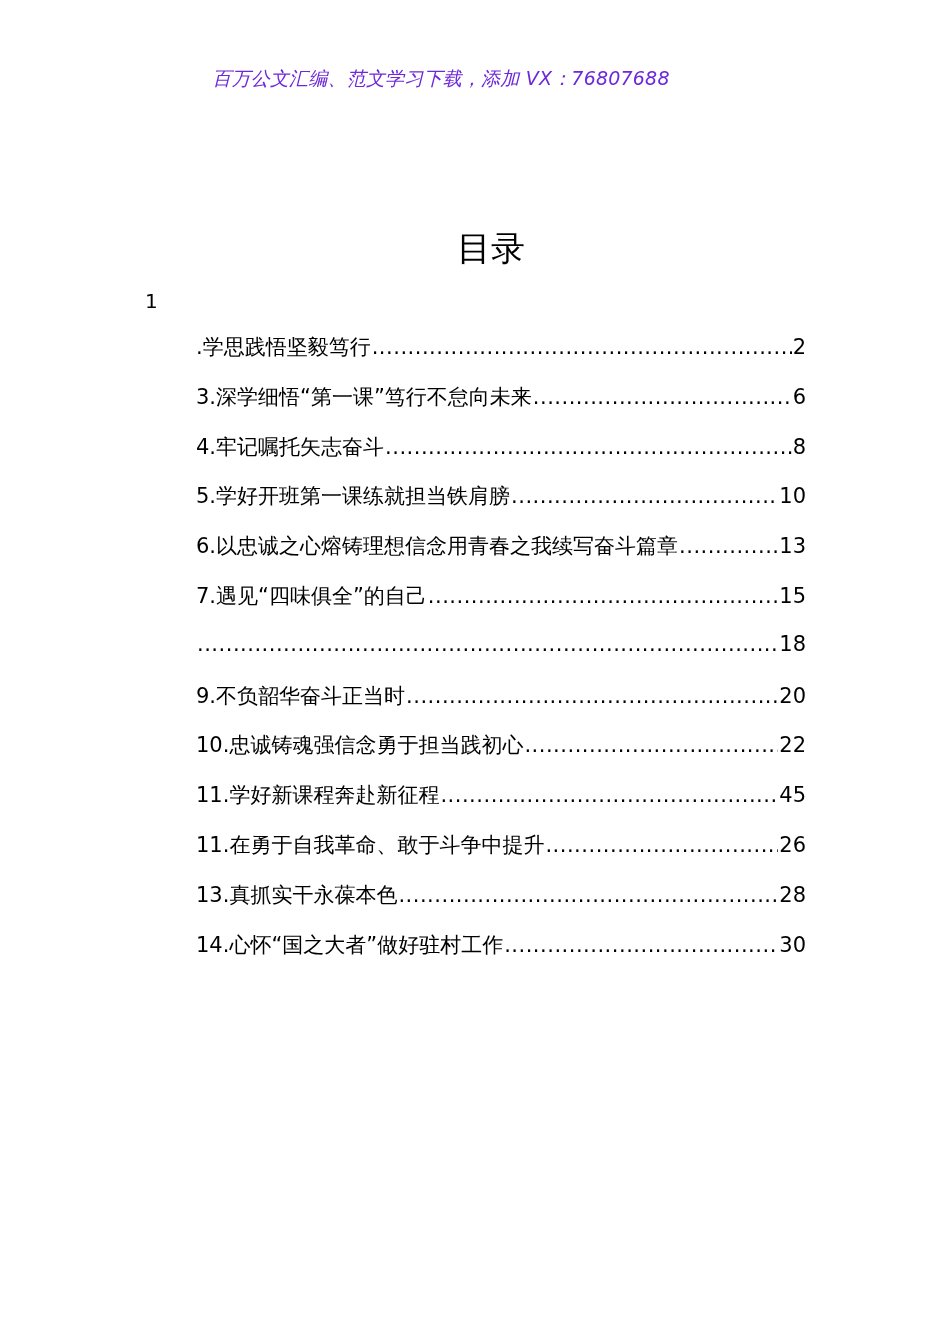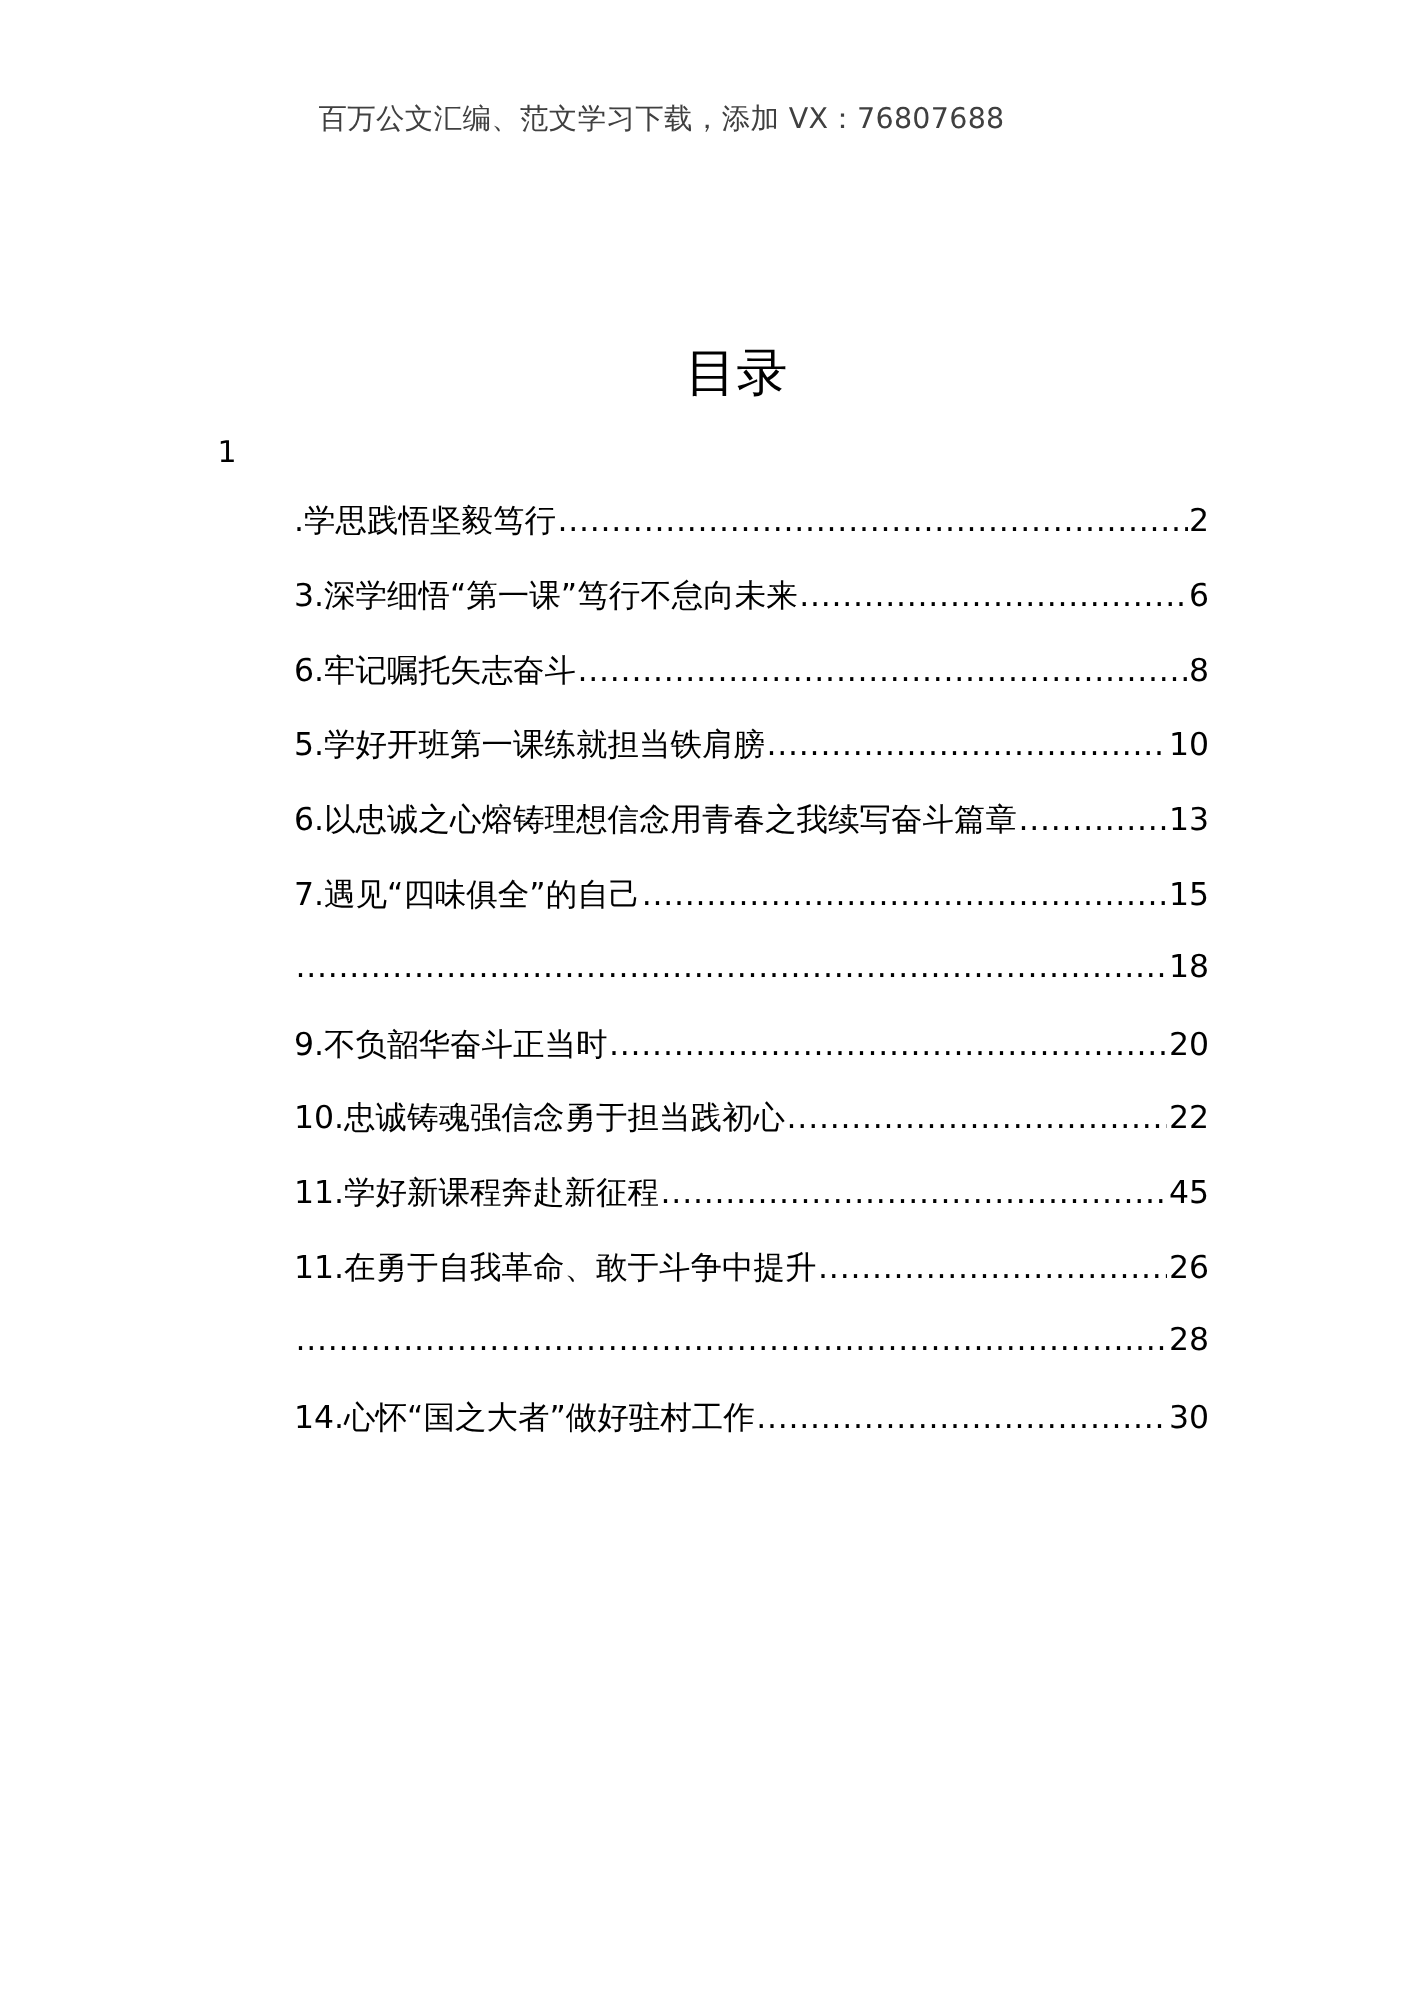--- a/index.html
+++ b/index.html
@@ -1,19 +1,19 @@
 <!DOCTYPE html>
 <html><head>
   <meta charset="utf-8">
   <style>
     html, body { margin: 0; padding: 0; background: #ffffff; }
     body { width: 950px; height: 1344px; position: relative; overflow: hidden;
            font-family: "DejaVu Sans", "Liberation Sans", sans-serif; color: #000; }
     .header-note { position: absolute; top: 66px; left: 0; width: 882px; text-align: center;
-                   font-size: 19px; color: #404040; letter-spacing: 0.2px; }
+                   font-size: 19px; color: #6d28d9; letter-spacing: 0.2px; font-style: italic; }
     .title { position: absolute; top: 226px; left: 16px; width: 950px; text-align: center;
              font-size: 34px; font-weight: normal; margin: 0; }
     .num-one { position: absolute; top: 289px; left: 145px; font-size: 20px; }
     .toc { position: absolute; top: 333px; left: 196px; width: 610px; margin: 0; padding: 0; list-style: none; }
     .toc-row { display: flex; align-items: baseline; height: 49.8px; font-size: 21px; white-space: nowrap; }
     .toc-label { flex: 0 0 auto; }
     .toc-leader { flex: 1 1 auto; overflow: hidden; margin: 0 1px; letter-spacing: 0.5px; }
     .toc-leader::before { content: "................................................................................................................................................................"; }
     .toc-page { flex: 0 0 auto; }
   </style>
@@ -29,21 +29,21 @@
       <span class="toc-label">.学思践悟坚毅笃行</span>
       <span class="toc-leader"></span>
       <span class="toc-page">2</span>
     </li>
   <li class="toc-row">
       <span class="toc-label">3.深学细悟“第一课”笃行不怠向未来</span>
       <span class="toc-leader"></span>
       <span class="toc-page">6</span>
     </li>
   <li class="toc-row">
-      <span class="toc-label">6.牢记嘱托矢志奋斗</span>
+      <span class="toc-label">4.牢记嘱托矢志奋斗</span>
       <span class="toc-leader"></span>
       <span class="toc-page">8</span>
     </li>
   <li class="toc-row">
       <span class="toc-label">5.学好开班第一课练就担当铁肩膀</span>
       <span class="toc-leader"></span>
       <span class="toc-page">10</span>
     </li>
   <li class="toc-row">
       <span class="toc-label">6.以忠诚之心熔铸理想信念用青春之我续写奋斗篇章</span>
@@ -73,20 +73,21 @@
       <span class="toc-label">11.学好新课程奔赴新征程</span>
       <span class="toc-leader"></span>
       <span class="toc-page">45</span>
     </li>
   <li class="toc-row">
       <span class="toc-label">11.在勇于自我革命、敢于斗争中提升</span>
       <span class="toc-leader"></span>
       <span class="toc-page">26</span>
     </li>
   <li class="toc-row">
+      <span class="toc-label">13.真抓实干永葆本色</span>
       <span class="toc-leader"></span>
       <span class="toc-page">28</span>
     </li>
   <li class="toc-row">
       <span class="toc-label">14.心怀“国之大者”做好驻村工作</span>
       <span class="toc-leader"></span>
       <span class="toc-page">30</span>
     </li>
 </ul>
 

